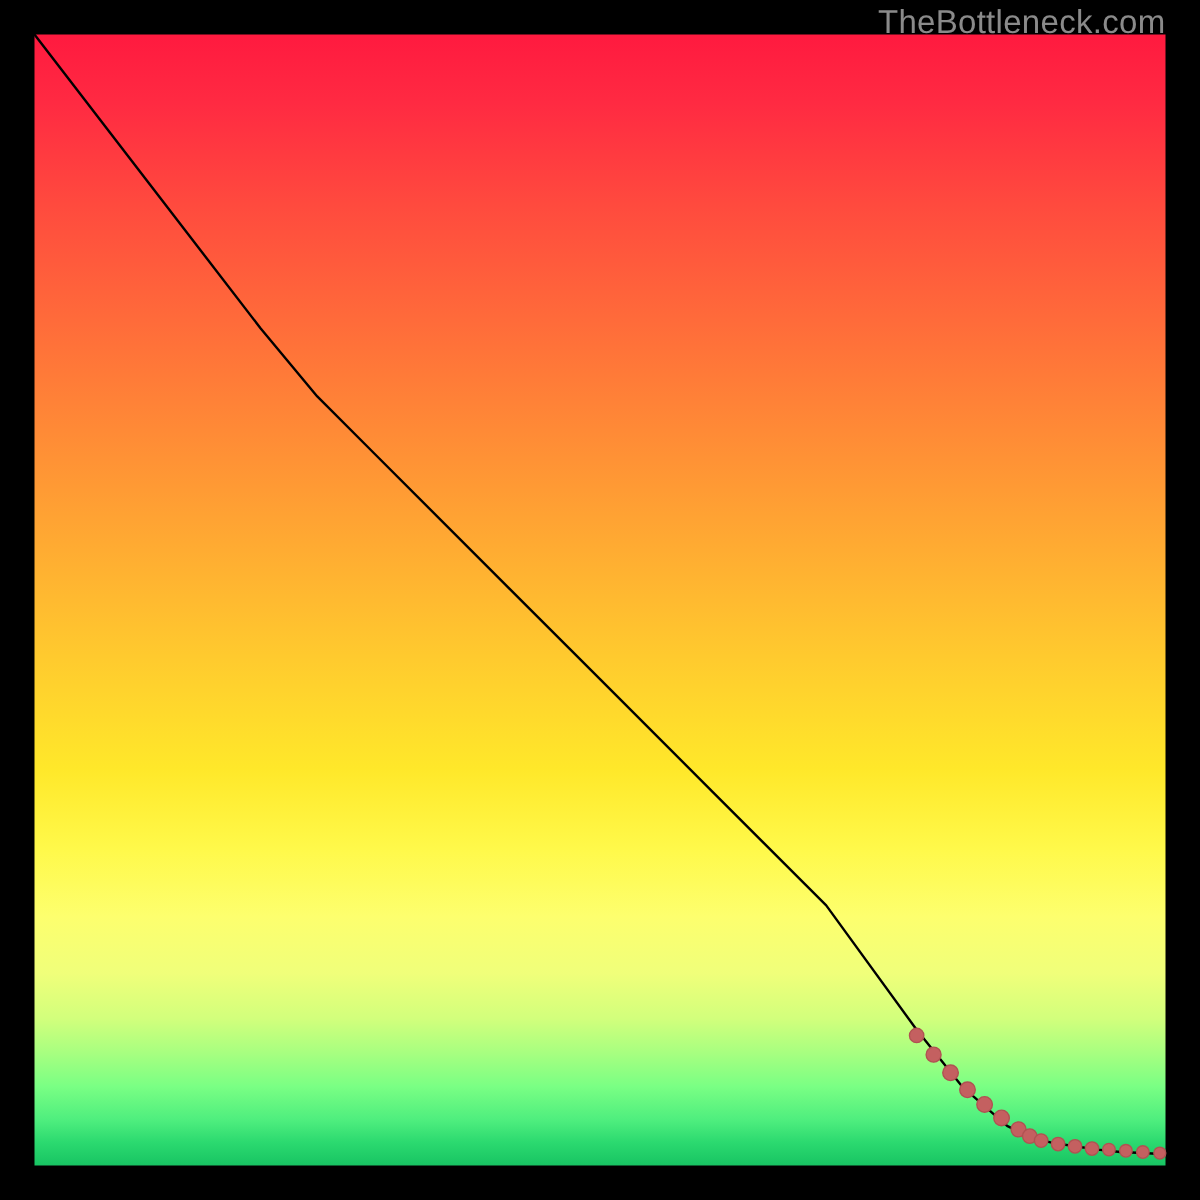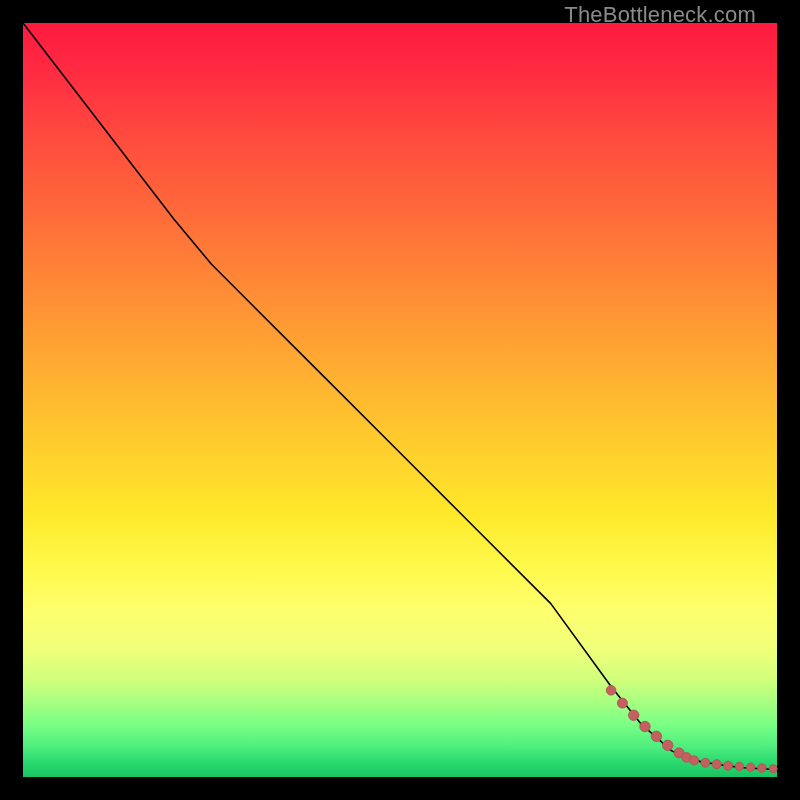--- a/index.html
+++ b/index.html
@@ -41,21 +41,21 @@
       #a8ff80 90%,
       #7aff84 93%,
       #4eee7e 96%,
       #2bd96f 98%,
       #18c463 100%
     );
   }
   .watermark {
     position: absolute;
     top: 2px;
-    right: 44px;
+    right: 23px;
     color: #8a8a8a;
     font-size: 22px;
     font-weight: 400;
     letter-spacing: 0.2px;
     user-select: none;
   }
   svg.overlay {
     position: absolute;
     left: 0;
     top: 0;

